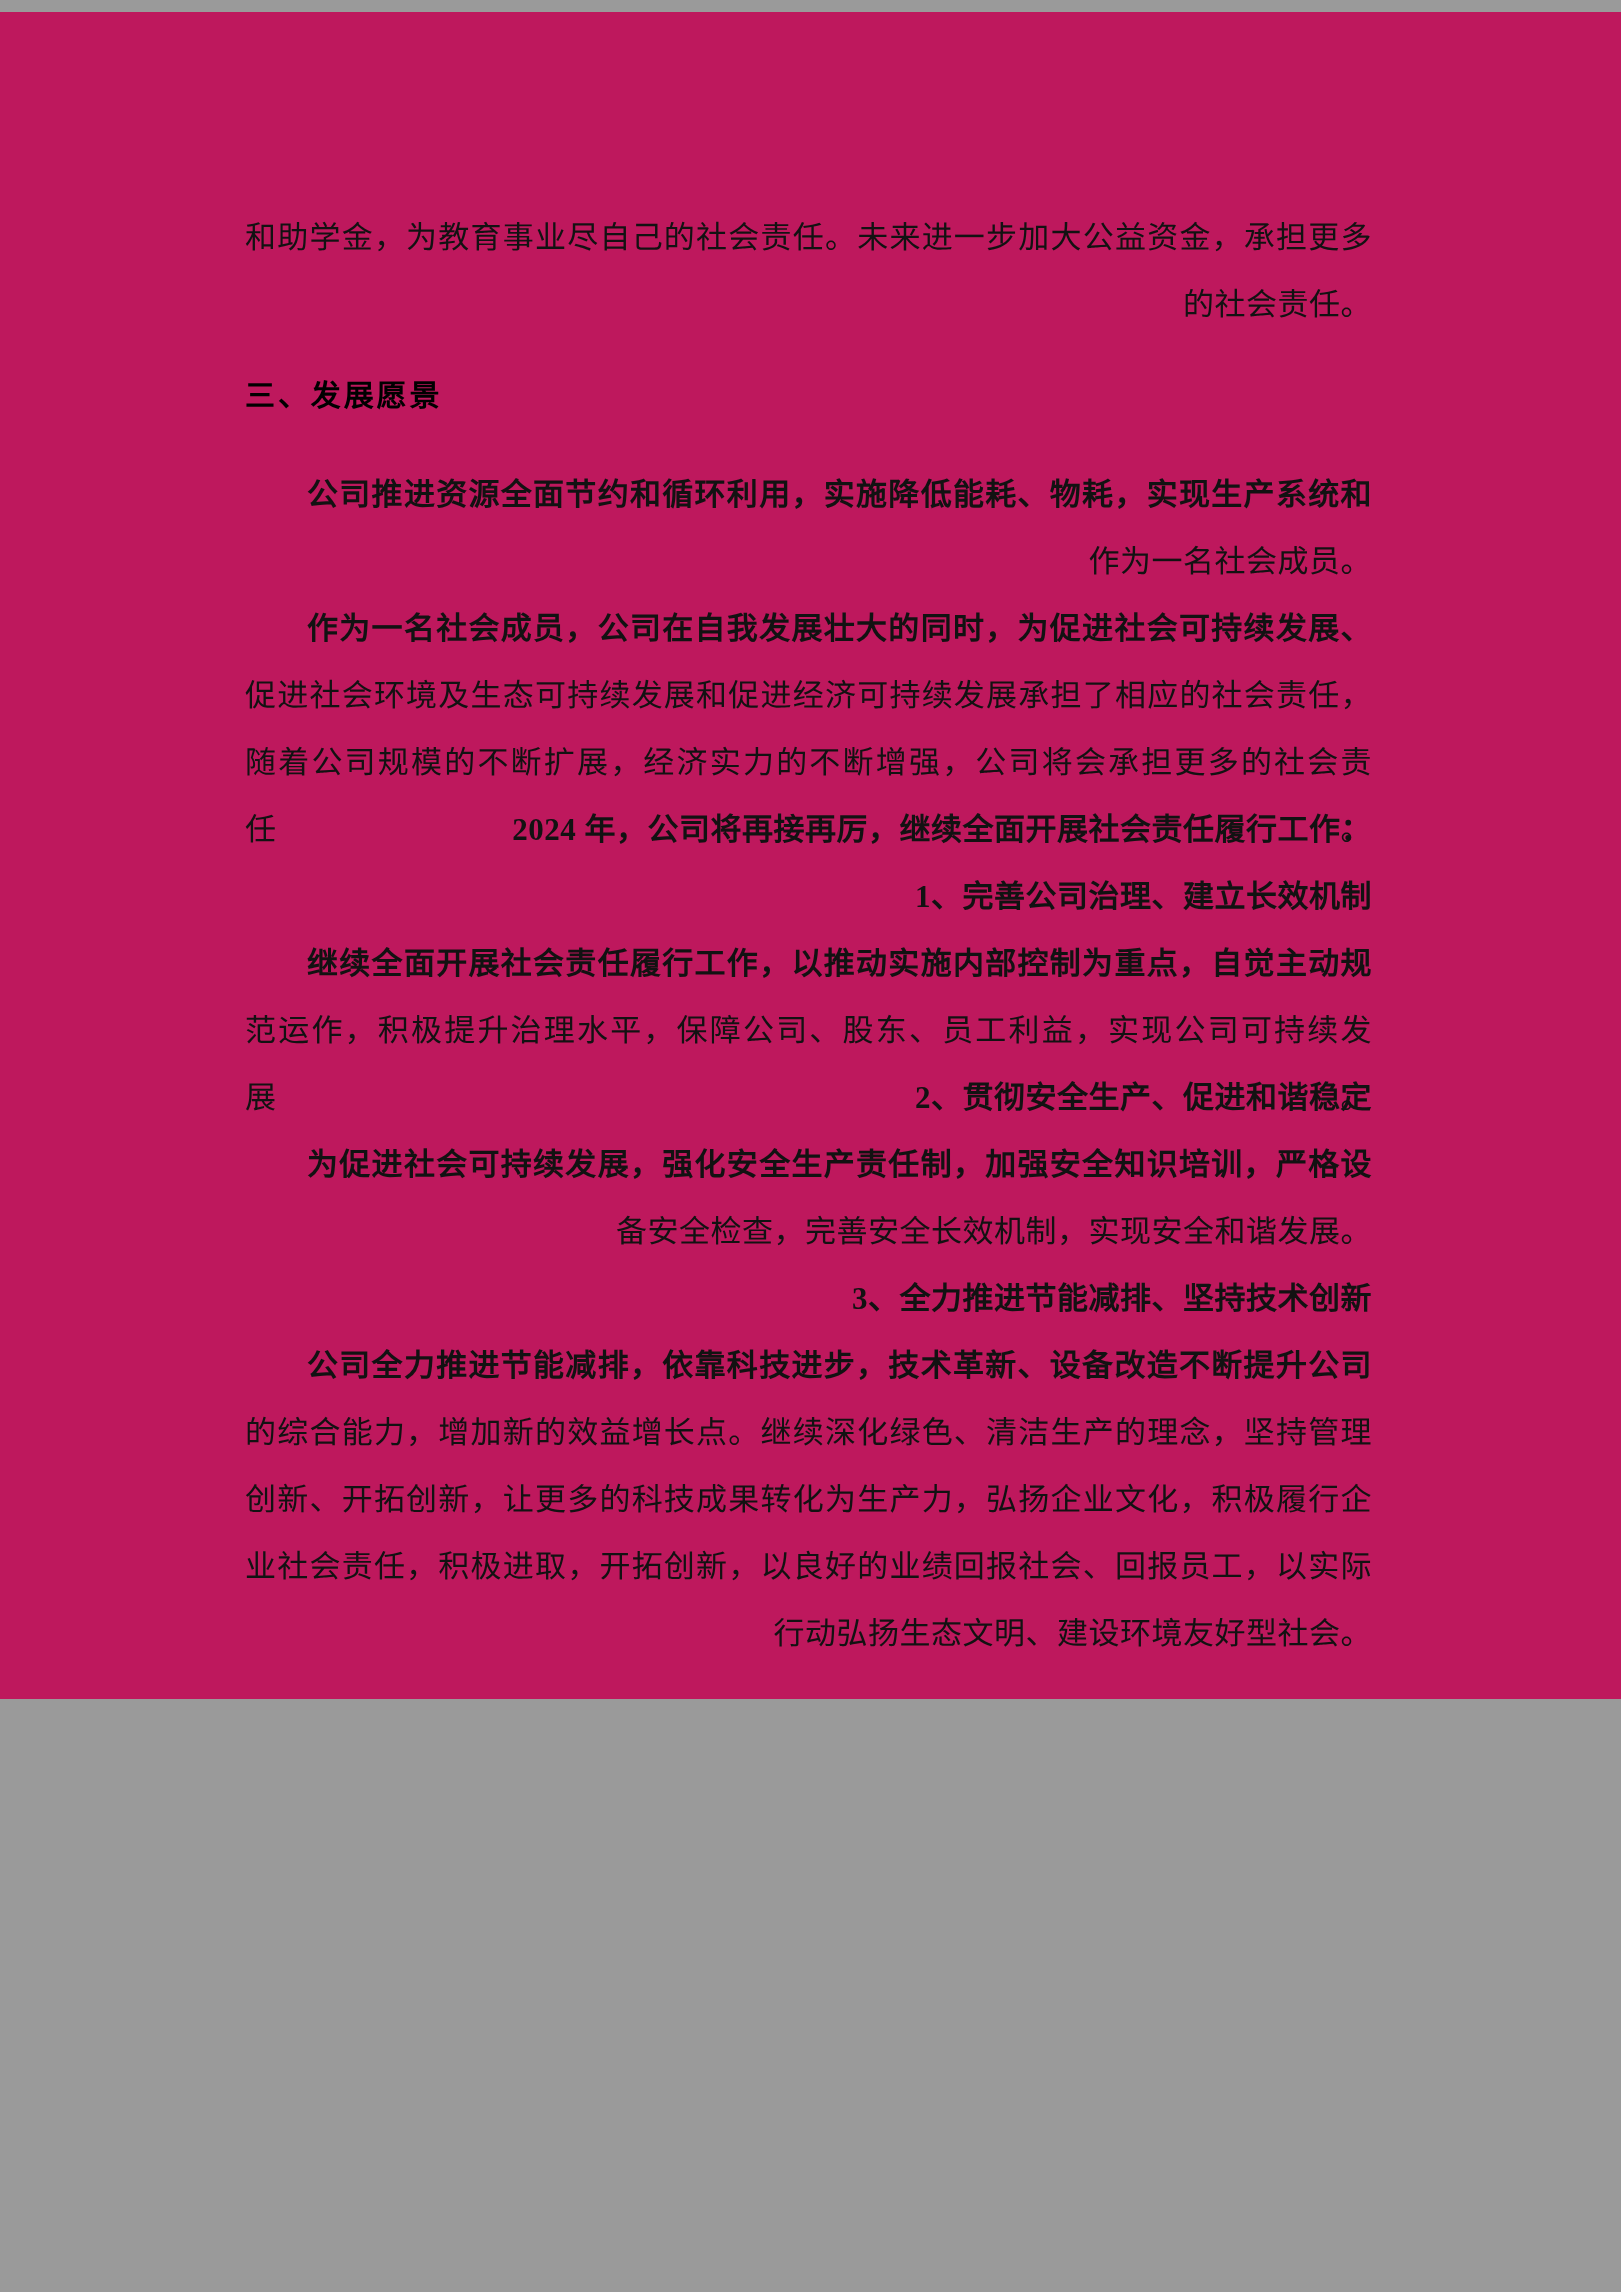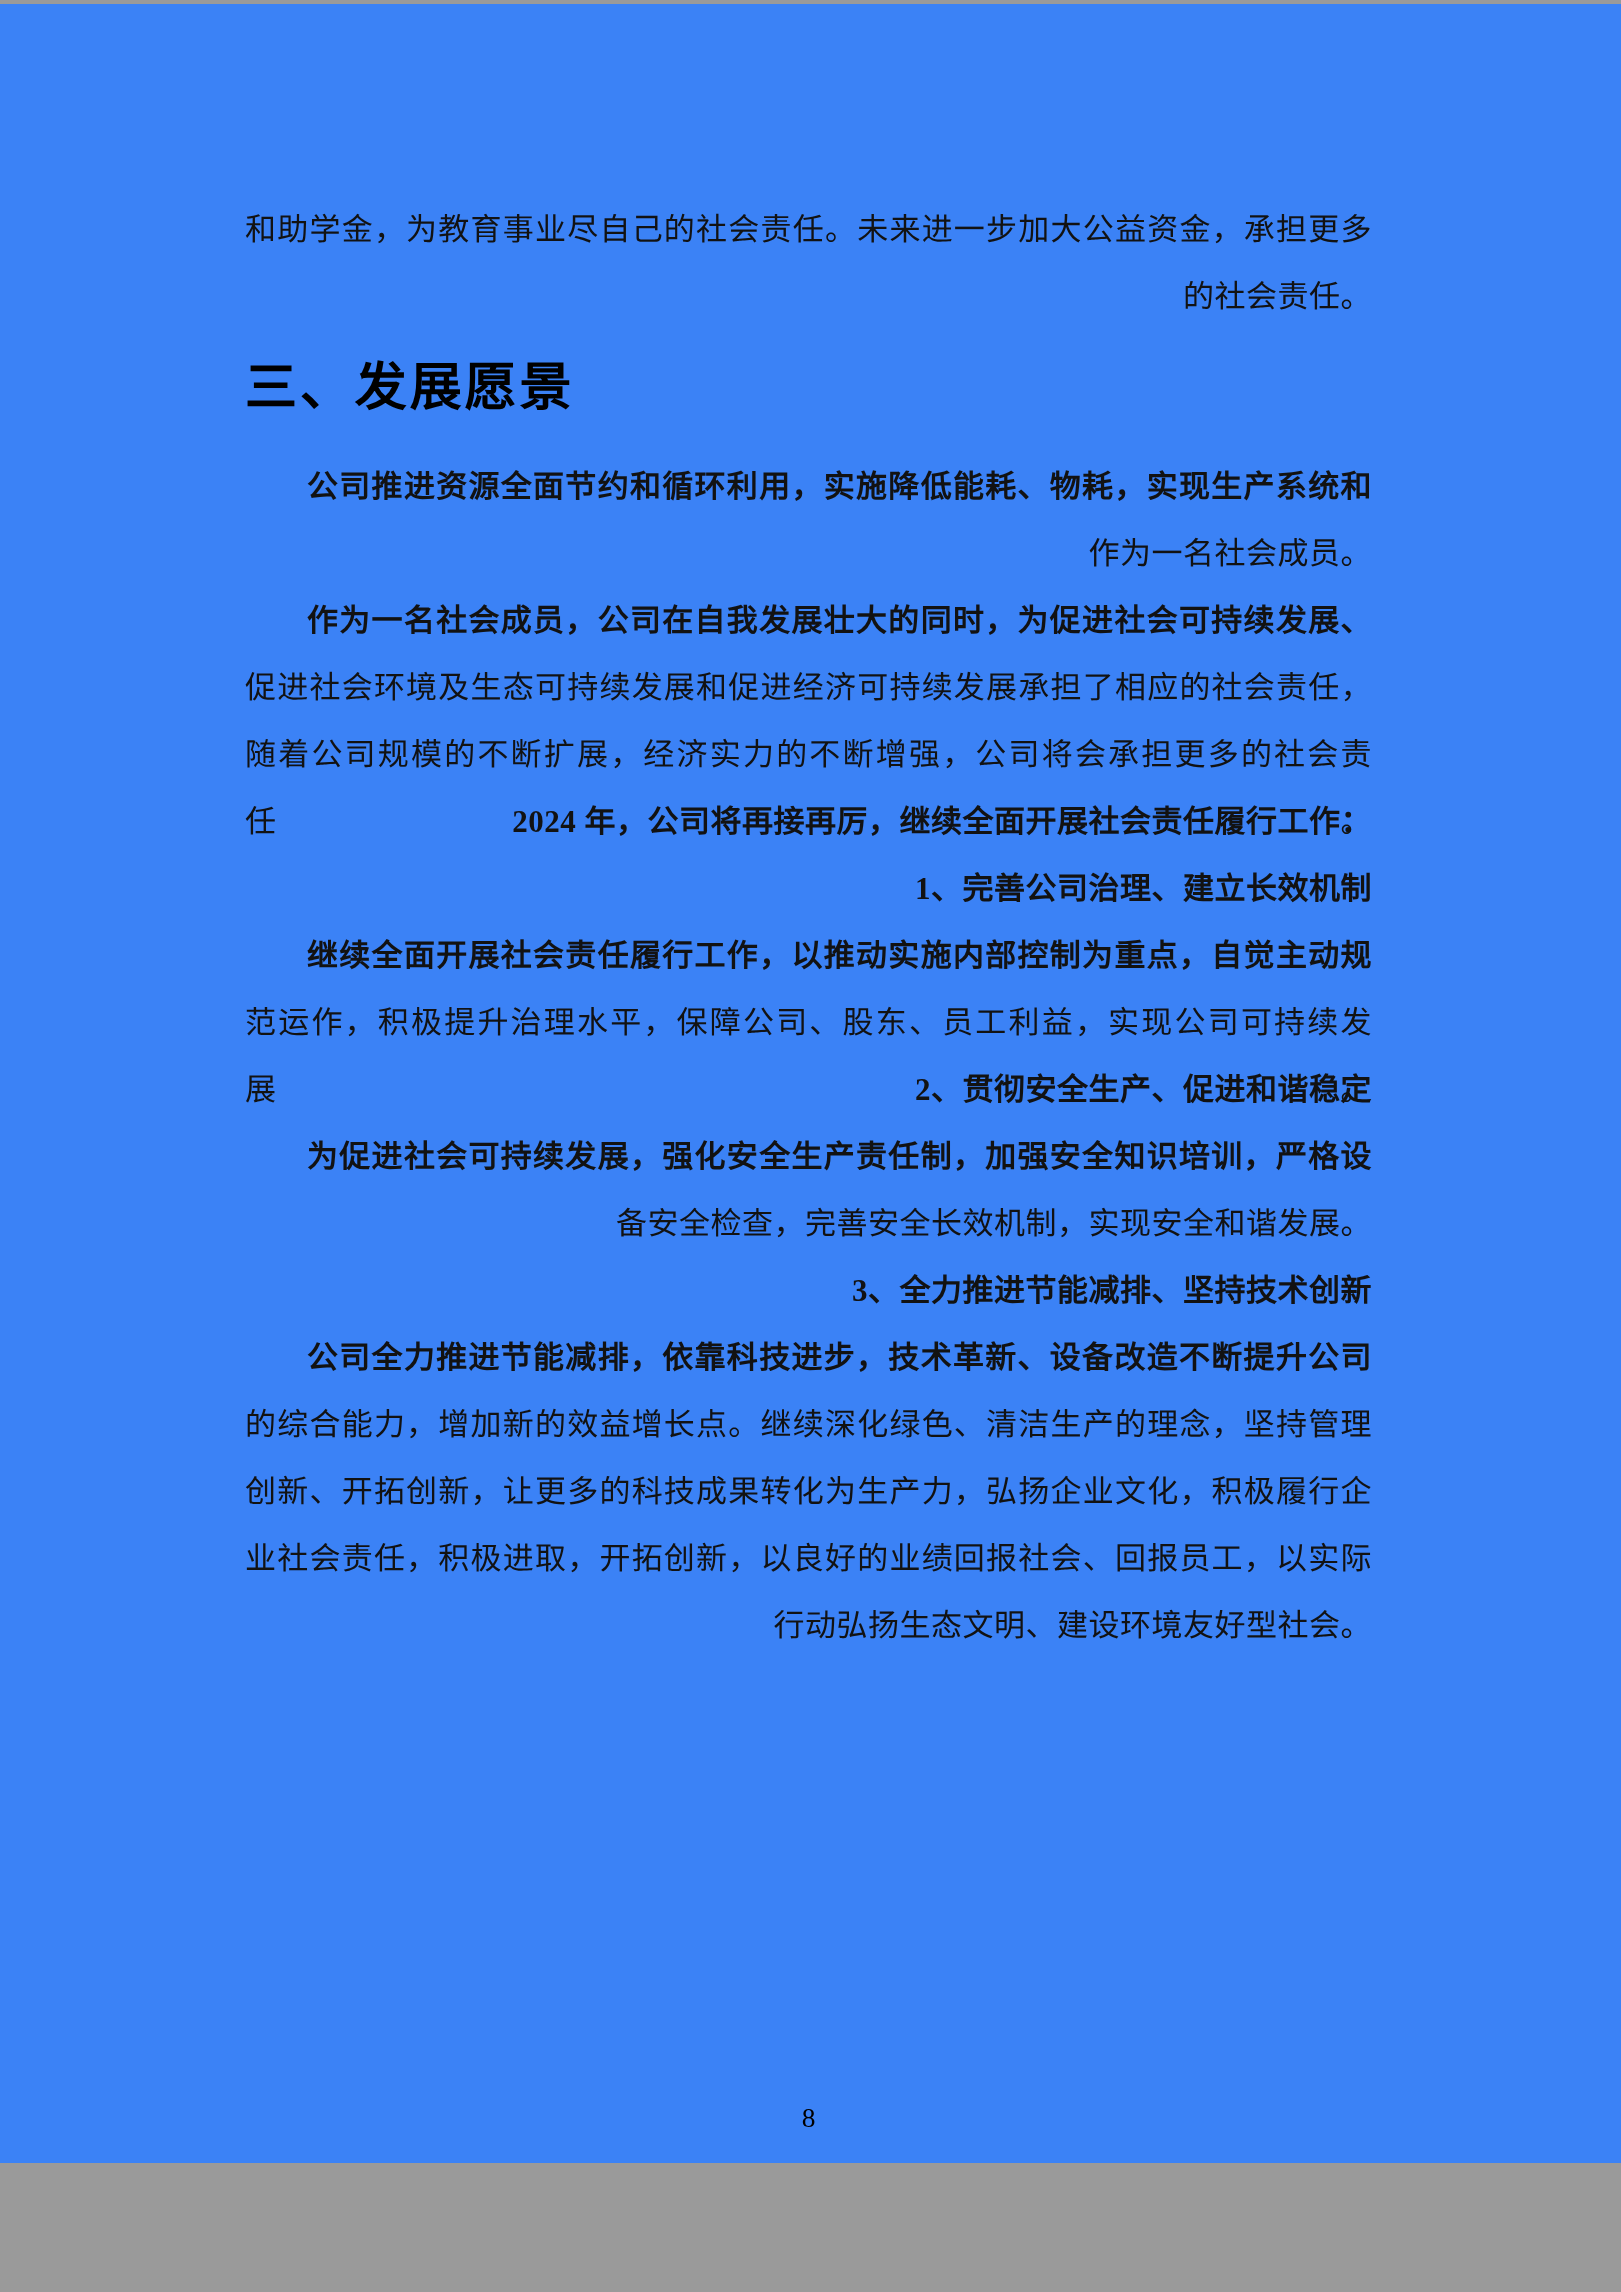--- a/index.html
+++ b/index.html
@@ -3,23 +3,23 @@
 <meta charset="utf-8">
 <style>
   html, body {
     margin: 0;
     padding: 0;
     background: #9a9a9a;
   }
   .page {
     position: relative;
     width: 1621px;
-    height: 2159px;
-    margin: 4px auto;
-    background: #3b82f6;
+    height: 1687px;
+    margin: 12px auto;
+    background: #be185d;
     color: #121212;
     overflow: hidden;
   }
   .content {
     position: absolute;
     left: 245px;
     top: 192px;
     width: 1127px;
   }
   .para {
@@ -40,21 +40,21 @@
     text-align-last: justify;
     text-justify: inter-ideograph;
   }
   .line.indent {
     text-indent: 2em;
     font-weight: bold;
   }
   .heading {
     font-family: "Liberation Sans", "DejaVu Sans", sans-serif;
     font-weight: bold;
-    font-size: 52px;
+    font-size: 30px;
     line-height: 61px;
     letter-spacing: 2.9px;
     color: #000000;
     margin: 27.4px 0 35px 0;
   }
   .page-number {
     position: absolute;
     left: 245px;
     width: 1127px;
     top: 2099px;

